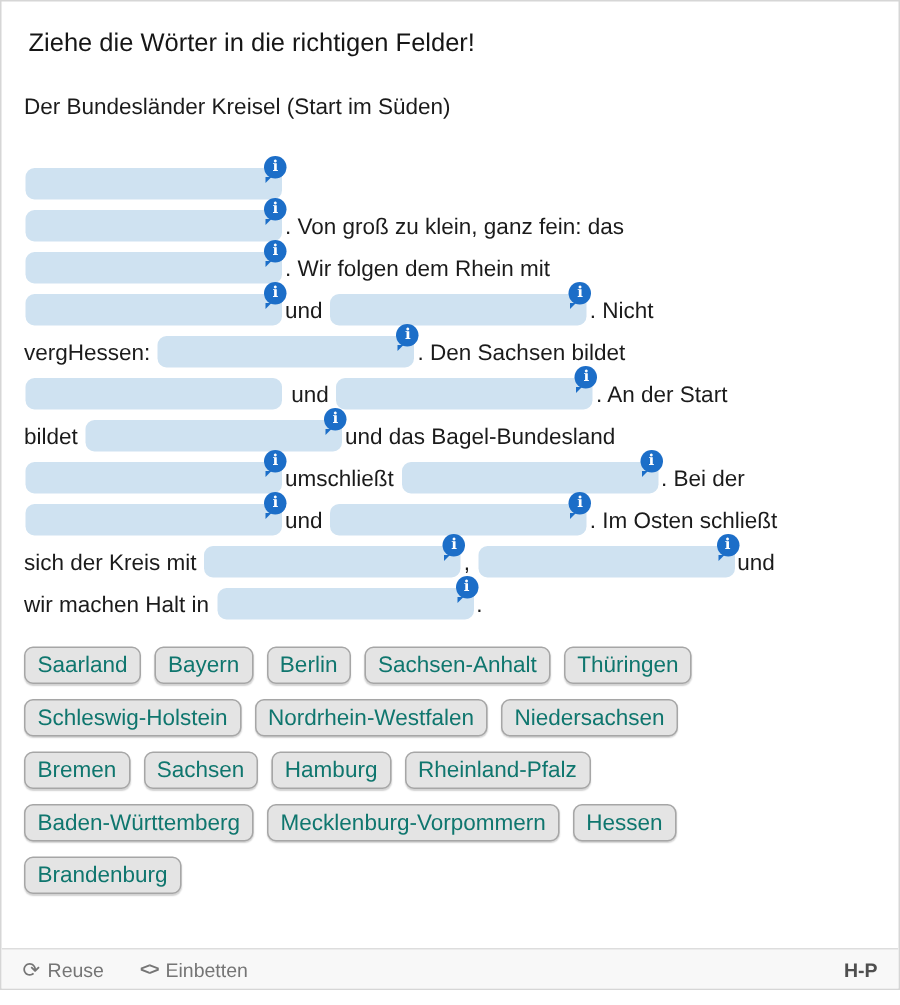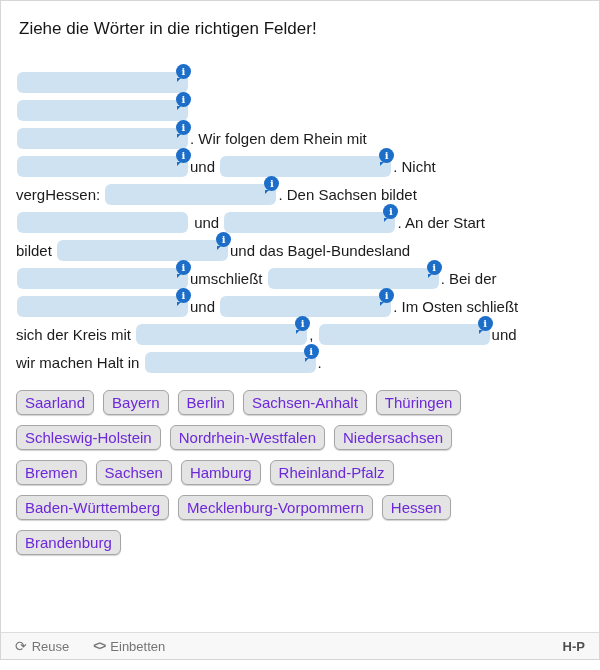--- a/index.html
+++ b/index.html
@@ -23,40 +23,41 @@
   .blank{display:inline-block;position:relative;width:171px;height:21px;margin:0 2px 0 1px;
          background:var(--blank-bg);border-radius:6px;vertical-align:-5px;cursor:pointer;}
   .tip{position:absolute;top:-8px;right:-3px;width:15px;height:15px;border-radius:50%;
        background:var(--tip-blue);color:#fff;font-family:"DejaVu Serif",serif;font-weight:700;
        font-size:10px;line-height:15px;text-align:center;cursor:pointer;}
   .tip::after{content:"";position:absolute;bottom:-3px;left:1px;width:0;height:0;
        border-style:solid;border-width:4px 4px 0 0;
        border-color:var(--tip-blue) transparent transparent transparent;}
   .bank{margin-top:13px;max-width:508px;}
   .chip{display:inline-block;margin:0 9px 10px 0;padding:2px 8px;font-family:inherit;
-        font-size:15px;color:#6d28d9;background:var(--chip-bg);
+        font-size:15px;color:#0f766e;background:var(--chip-bg);
         border:1px solid var(--chip-border);border-radius:6px;
         box-shadow:0 1px 1px rgba(0,0,0,0.18);cursor:grab;line-height:19px;}
   .footer{position:absolute;left:0;right:0;bottom:0;height:27px;background:var(--footer-bg);
           border-top:1px solid var(--footer-border);display:flex;align-items:center;
           padding:0 14px;font-size:13px;color:var(--footer-text);}
   .f-item{display:inline-flex;align-items:center;gap:5px;margin-right:24px;cursor:pointer;}
   .reuse-glyph{font-size:14px;line-height:1;}
   .embed-glyph{font-weight:700;letter-spacing:-1px;font-size:12px;}
   .h5p-logo{margin-left:auto;font-weight:700;font-size:13px;color:#4f4f4f;cursor:pointer;text-align:right;}
 </style>
 </head>
 <body>
 
 <div class="page">
   <div class="content">
     <h1 class="title">Ziehe die Wörter in die richtigen Felder!</h1>
+    <div class="subtitle">Der Bundesländer Kreisel (Start im Süden)</div>
     <div class="cloze">
         <div class="cloze-line"><span class="blank"><span class="tip">i</span></span></div>
-        <div class="cloze-line"><span class="blank"><span class="tip">i</span></span></div>
+        <div class="cloze-line"><span class="blank"><span class="tip">i</span></span><span>. Von groß zu klein, ganz fein: das</span></div>
         <div class="cloze-line"><span class="blank"><span class="tip">i</span></span><span>. Wir folgen dem Rhein mit</span></div>
         <div class="cloze-line"><span class="blank"><span class="tip">i</span></span><span>und </span><span class="blank"><span class="tip">i</span></span><span>. Nicht</span></div>
         <div class="cloze-line"><span>vergHessen: </span><span class="blank"><span class="tip">i</span></span><span>. Den Sachsen bildet</span></div>
         <div class="cloze-line"><span class="blank"></span><span> und </span><span class="blank"><span class="tip">i</span></span><span>. An der Start</span></div>
         <div class="cloze-line"><span>bildet </span><span class="blank"><span class="tip">i</span></span><span>und das Bagel-Bundesland</span></div>
         <div class="cloze-line"><span class="blank"><span class="tip">i</span></span><span>umschließt </span><span class="blank"><span class="tip">i</span></span><span>. Bei der</span></div>
         <div class="cloze-line"><span class="blank"><span class="tip">i</span></span><span>und </span><span class="blank"><span class="tip">i</span></span><span>. Im Osten schließt</span></div>
         <div class="cloze-line"><span>sich der Kreis mit </span><span class="blank"><span class="tip">i</span></span><span>, </span><span class="blank"><span class="tip">i</span></span><span>und</span></div>
         <div class="cloze-line"><span>wir machen Halt in </span><span class="blank"><span class="tip">i</span></span><span>.</span></div>
       </div>

